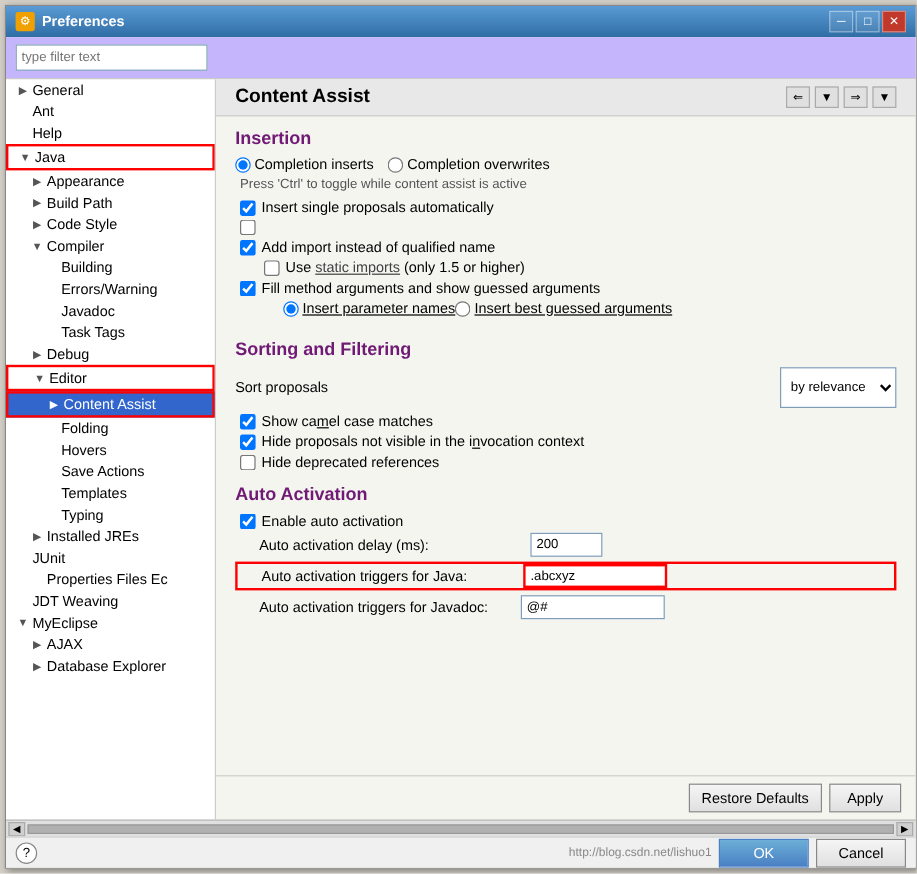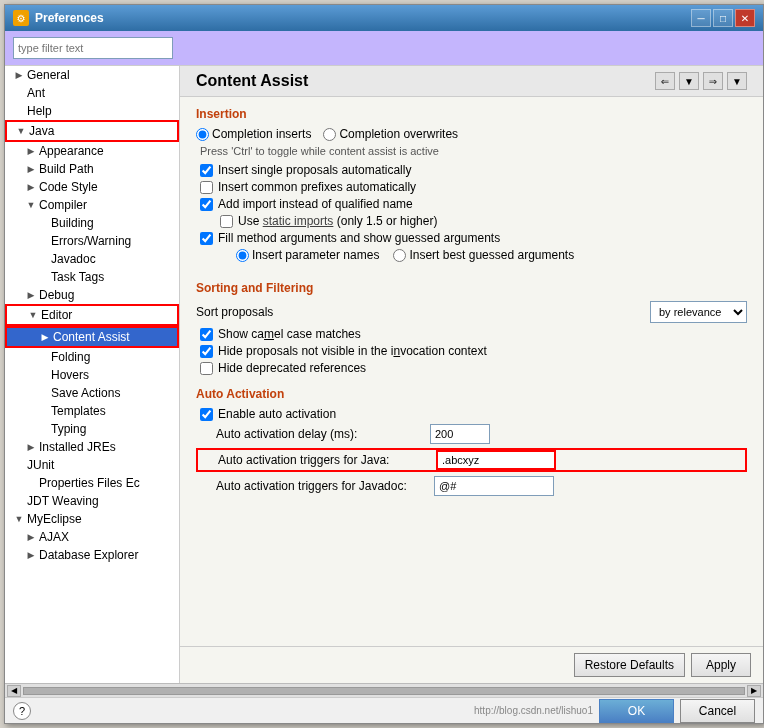--- a/index.html
+++ b/index.html
@@ -160,23 +160,23 @@
       align-items: center;
       justify-content: center;
     }
     .panel-content {
       flex: 1;
       padding: 10px 16px;
       overflow-y: auto;
     }
     .section-title {
       font-weight: bold;
-      font-size: 12px;
+      font-size: 15px;
       margin-bottom: 6px;
-      color: #c2410c;
+      color: #701a75;
     }
     .section { margin-bottom: 12px; }
     .radio-group {
       display: flex;
       align-items: center;
       gap: 12px;
       margin-bottom: 4px;
     }
     .radio-item {
       display: flex;
@@ -195,32 +195,32 @@
       align-items: center;
       gap: 5px;
       margin-bottom: 3px;
       padding-left: 4px;
     }
     .checkbox-row.indent { padding-left: 24px; }
     .link { color: #404040; text-decoration: underline; cursor: pointer; }
     .inline-radio-group {
       display: flex;
       align-items: center;
-      gap: 14px;
       padding-left: 40px;
       margin-bottom: 19px;
+      text-decoration: underline;
     }
     .sort-row {
       display: flex;
       align-items: center;
       justify-content: space-between;
       margin-bottom: 4px;
     }
     .sort-select {
-      height: 22px;
+      height: 34px;
       border: 1px solid #7f9db9;
       background: white;
       padding: 0 4px;
       font-size: 11px;
       cursor: pointer;
     }
     .text-field {
       height: 20px;
       border: 1px solid #7f9db9;
       padding: 1px 4px;
@@ -484,21 +484,20 @@
                 <span>Completion overwrites</span>
               </label>
             </div>
             <div class="hint-text">Press 'Ctrl' to toggle while content assist is active</div>
             <div class="checkbox-row">
               <input type="checkbox" checked="" style="">
               <span>Insert single proposals automatically</span>
             </div>
             <div class="checkbox-row">
               <input type="checkbox" style="">
-              <span>Insert common prefixes automatically</span>
             </div>
             <div class="checkbox-row">
               <input type="checkbox" checked="" style="">
               <span>Add import instead of qualified name</span>
             </div>
             <div class="checkbox-row indent">
               <input type="checkbox" style="">
               <span>Use <a class="link">static imports</a> (only 1.5 or higher)</span>
             </div>
             <div class="checkbox-row">
@@ -539,21 +538,21 @@
               <span>Hide deprecated references</span>
             </div>
           </div>
 
           <div class="section">
             <div class="section-title">Auto Activation</div>
             <div class="checkbox-row">
               <input type="checkbox" checked="" style="">
               <span>Enable auto activation</span>
             </div>
-            <div class="delay-row" style="padding-left:20px; display:flex; align-items:center; gap:4px; margin-bottom:4px;">
+            <div class="delay-row" style="padding-left:20px; display:flex; align-items:center; gap:16px; margin-bottom:4px;">
               <span style="min-width:210px;">Auto activation delay (ms):</span>
               <input type="text" class="text-field" value="200" style="">
             </div>
             <div class="trigger-row" style="padding-left:20px; display:flex; align-items:center; gap:8px; margin-bottom:4px; border:2px solid red;">
               <span style="min-width:210px;">Auto activation triggers for Java:</span>
               <input type="text" class="trigger-field highlighted" value=".abcxyz" style="">
             </div>
             <div class="trigger-row" style="padding-left:20px; display:flex; align-items:center; gap:8px; margin-bottom:4px;">
               <span style="min-width:210px;">Auto activation triggers for Javadoc:</span>
               <input type="text" class="trigger-field" value="@#" style="">

